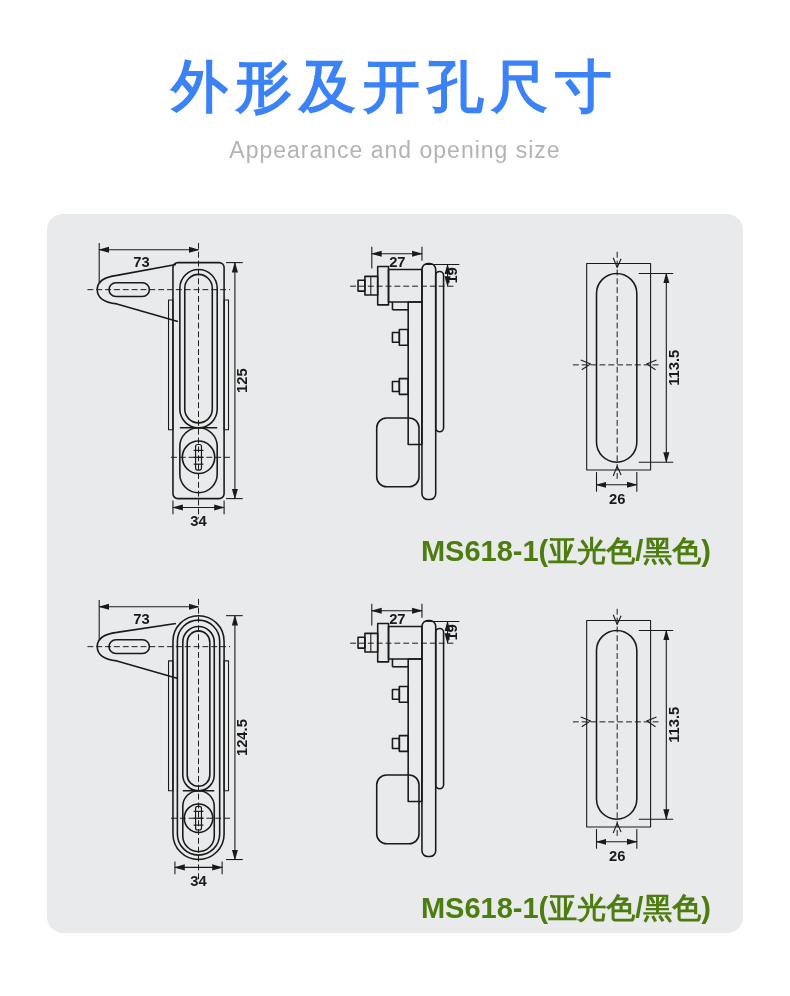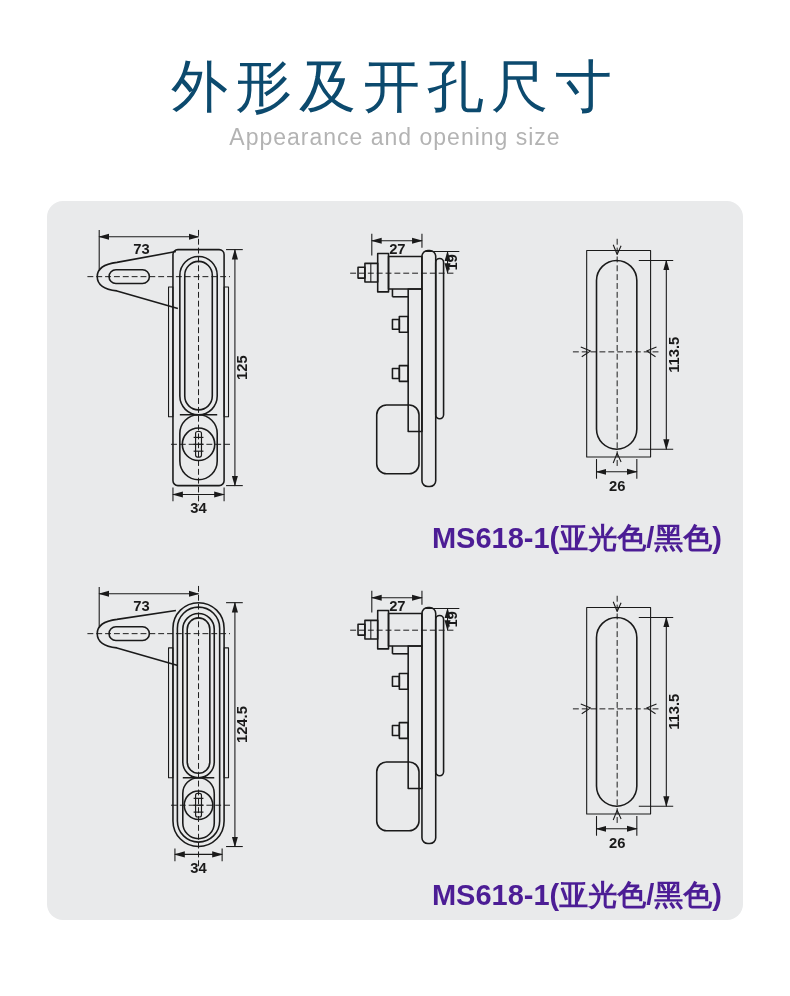--- a/index.html
+++ b/index.html
@@ -1,24 +1,24 @@
 <!DOCTYPE html>
 <html><head>
 <meta charset="utf-8">
 <style>
   html,body{margin:0;padding:0;background:#ffffff;}
   .page{width:790px;min-height:996px;background:#ffffff;font-family:"Liberation Sans",sans-serif;}
-  .title{margin:54px 0 4px;text-align:center;font-size:57px;font-weight:400;letter-spacing:7px;color:#0c4a6e;line-height:1.15;}
-  .subtitle{margin:4px 0 50px;text-align:center;font-size:23px;font-weight:500;letter-spacing:1px;color:#b3b3b3;}
+  .title{margin:54px 0 4px;text-align:center;font-size:57px;font-weight:700;letter-spacing:7px;color:#3b82f6;line-height:1.15;}
+  .subtitle{margin:17px 0 50px;text-align:center;font-size:23px;font-weight:500;letter-spacing:1px;color:#b3b3b3;}
   .panel{margin:0 auto;width:696px;background:#e9eaeb;border-radius:16px;padding:25px 0 8px;}
   .draw-row{display:flex;align-items:flex-start;text-align:right;}
   .draw-row .front{margin-left:36px;}
   .draw-row .side{margin-left:86px;}
   .draw-row .cut{margin-left:60px;}
-  .row-label{height:34px;line-height:34px;text-align:right;padding-right:21px;font-size:29px;font-weight:600;color:#4c1d95;}
+  .row-label{height:34px;line-height:34px;text-align:right;padding-right:32px;font-size:29px;font-weight:600;color:#4d7c0f;}
   .row2{margin-top:28px;}
   
   .d line,.d rect,.d circle,.d path{fill:none;stroke:#1a1a1a;stroke-width:1.6;stroke-linejoin:round;}
   .d .thin{stroke-width:1.1;}
   .d .dim{stroke-width:1.1;}
   .d .cl{stroke-width:1;stroke-dasharray:6 3;}
   .d .kh{stroke-width:1.2;}
   .d text{fill:#1a1a1a;stroke:none;font-family:"Liberation Sans",sans-serif;font-size:15px;font-weight:700;text-anchor:middle;}
 </style>
 </head>

